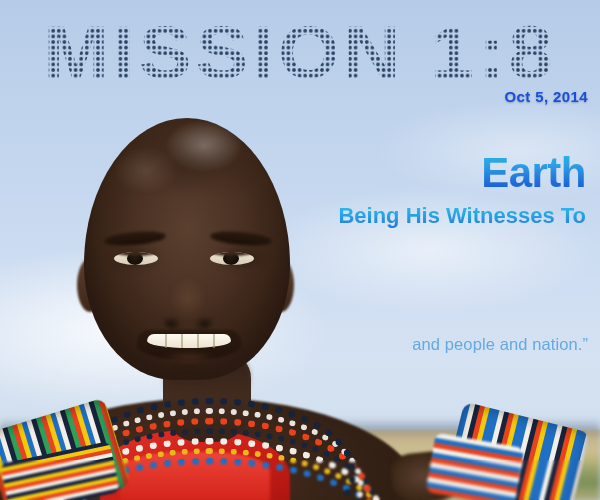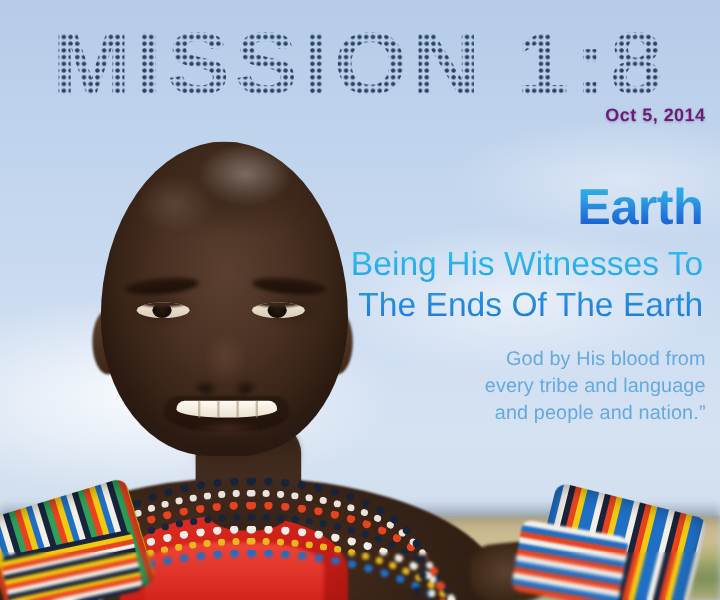--- a/index.html
+++ b/index.html
@@ -282,38 +282,38 @@
 
   .masthead {
     position:absolute; left:0; top:0; width:600px; height:110px;
   }
   .masthead svg { display:block; }
 
   
 
   .issue-date {
     position:absolute; right:12px; top:88px;
-    font-size:15px; font-weight:bold; color:#701a75;
+    font-size:15px; font-weight:bold; color:#1d4ed8;
     letter-spacing:.4px;
     text-shadow:0 1px 2px rgba(70,95,130,.45);
     text-align:right;
   }
 
   .headline {
     position:absolute; right:14px; top:152px;
     font-size:42px; font-weight:bold; letter-spacing:-.5px;
     background:linear-gradient(180deg,#27b7ea 0%, #2e9ee4 32%, #1f6ed9 72%, #1257cf 100%);
     -webkit-background-clip:text; background-clip:text;
     -webkit-text-fill-color:transparent; color:transparent;
     line-height:1;
   }
 
   .subhead {
     position:absolute; right:14px; top:203px;
-    font-size:28px; font-weight:normal; line-height:1.22;
+    font-size:22px; font-weight:bold; line-height:1.22;
     text-align:right;
     background:linear-gradient(180deg,#2ec4ef 0%, #29a6e6 40%, #1f74d8 100%);
     -webkit-background-clip:text; background-clip:text;
     -webkit-text-fill-color:transparent; color:transparent;
   }
 
   .verse {
     position:absolute; right:12px; top:265px;
     font-size:16.5px; line-height:1.38;
     text-align:right;
@@ -409,23 +409,22 @@
       <rect x="0" y="8" width="600" height="96" fill="url(#halftone)" mask="url(#titlemask)"></rect>
     </svg>
   </div>
 
   <div class="issue-date">Oct 5, 2014</div>
 
   <div class="headline">Earth</div>
 
   <div class="subhead">
     <span>Being His Witnesses To</span><br>
-    <span>The Ends Of The Earth</span>
   </div>
 
   <div class="verse">
     <br>
-    <span>God by His blood from</span><br>
-    <span>every tribe and language</span><br>
+    <br>
+    <br>
     <span>and people and nation.”</span>
   </div>
 
 </div>
 
 </body></html>

